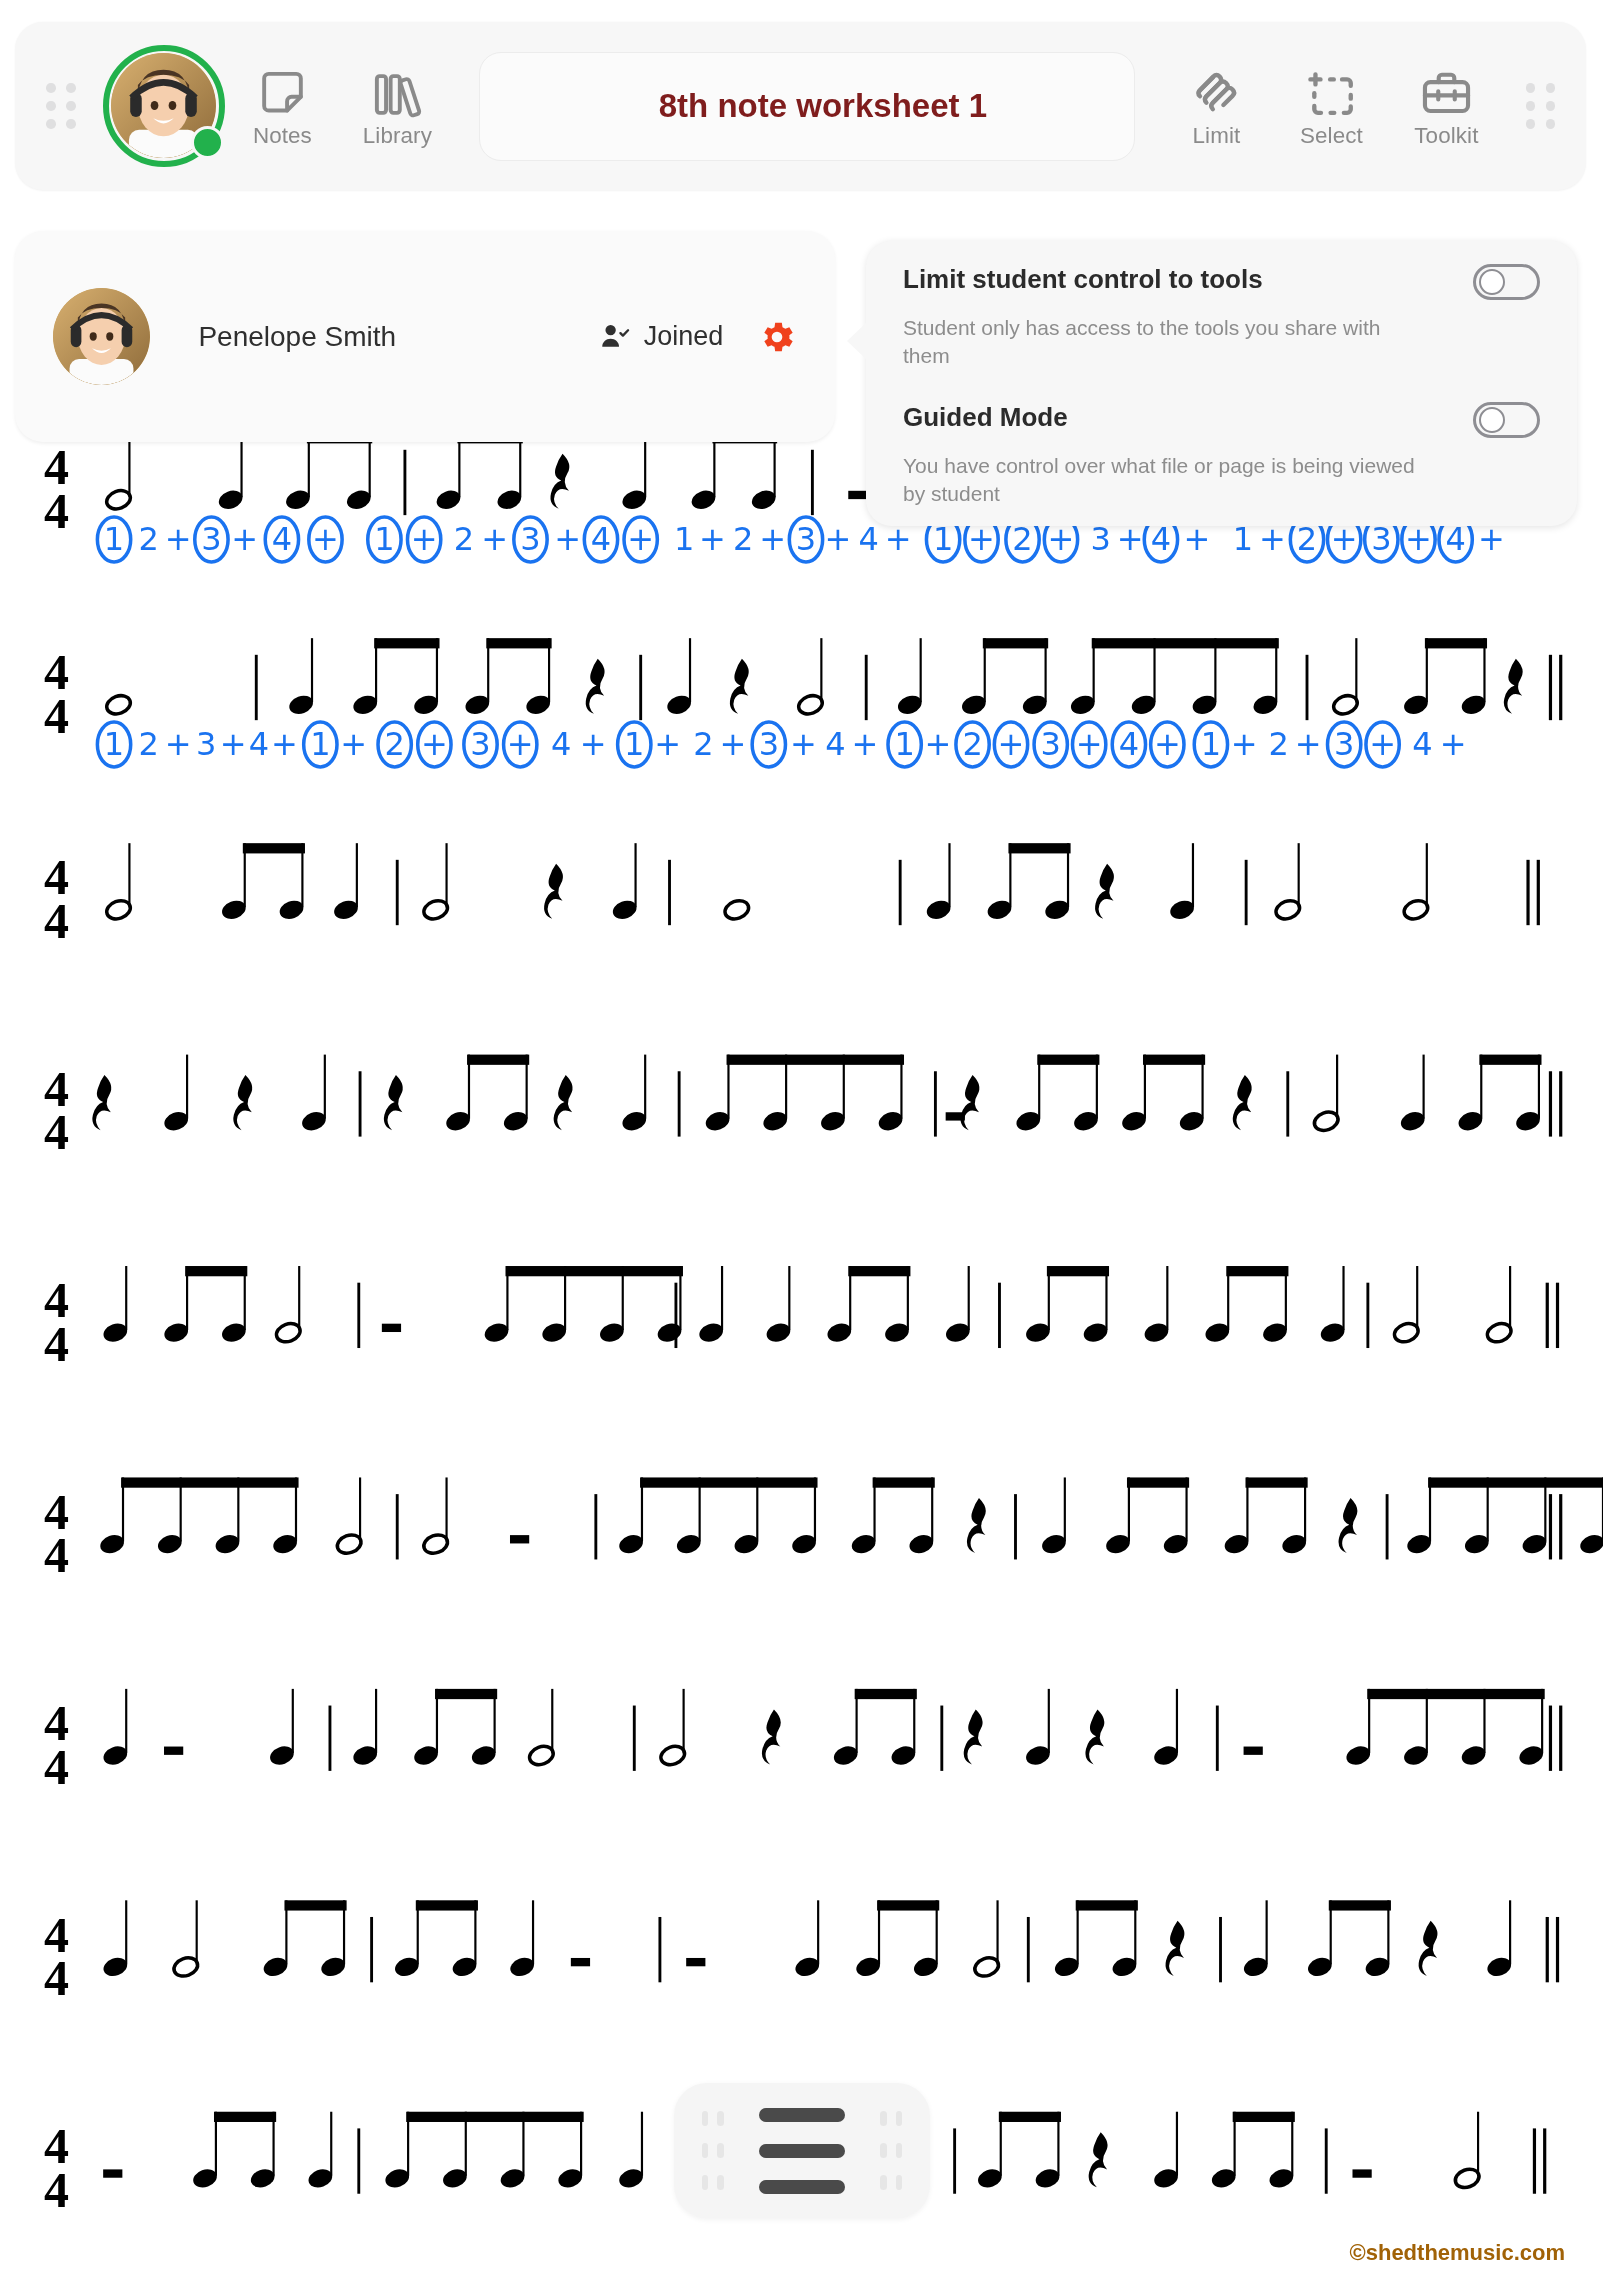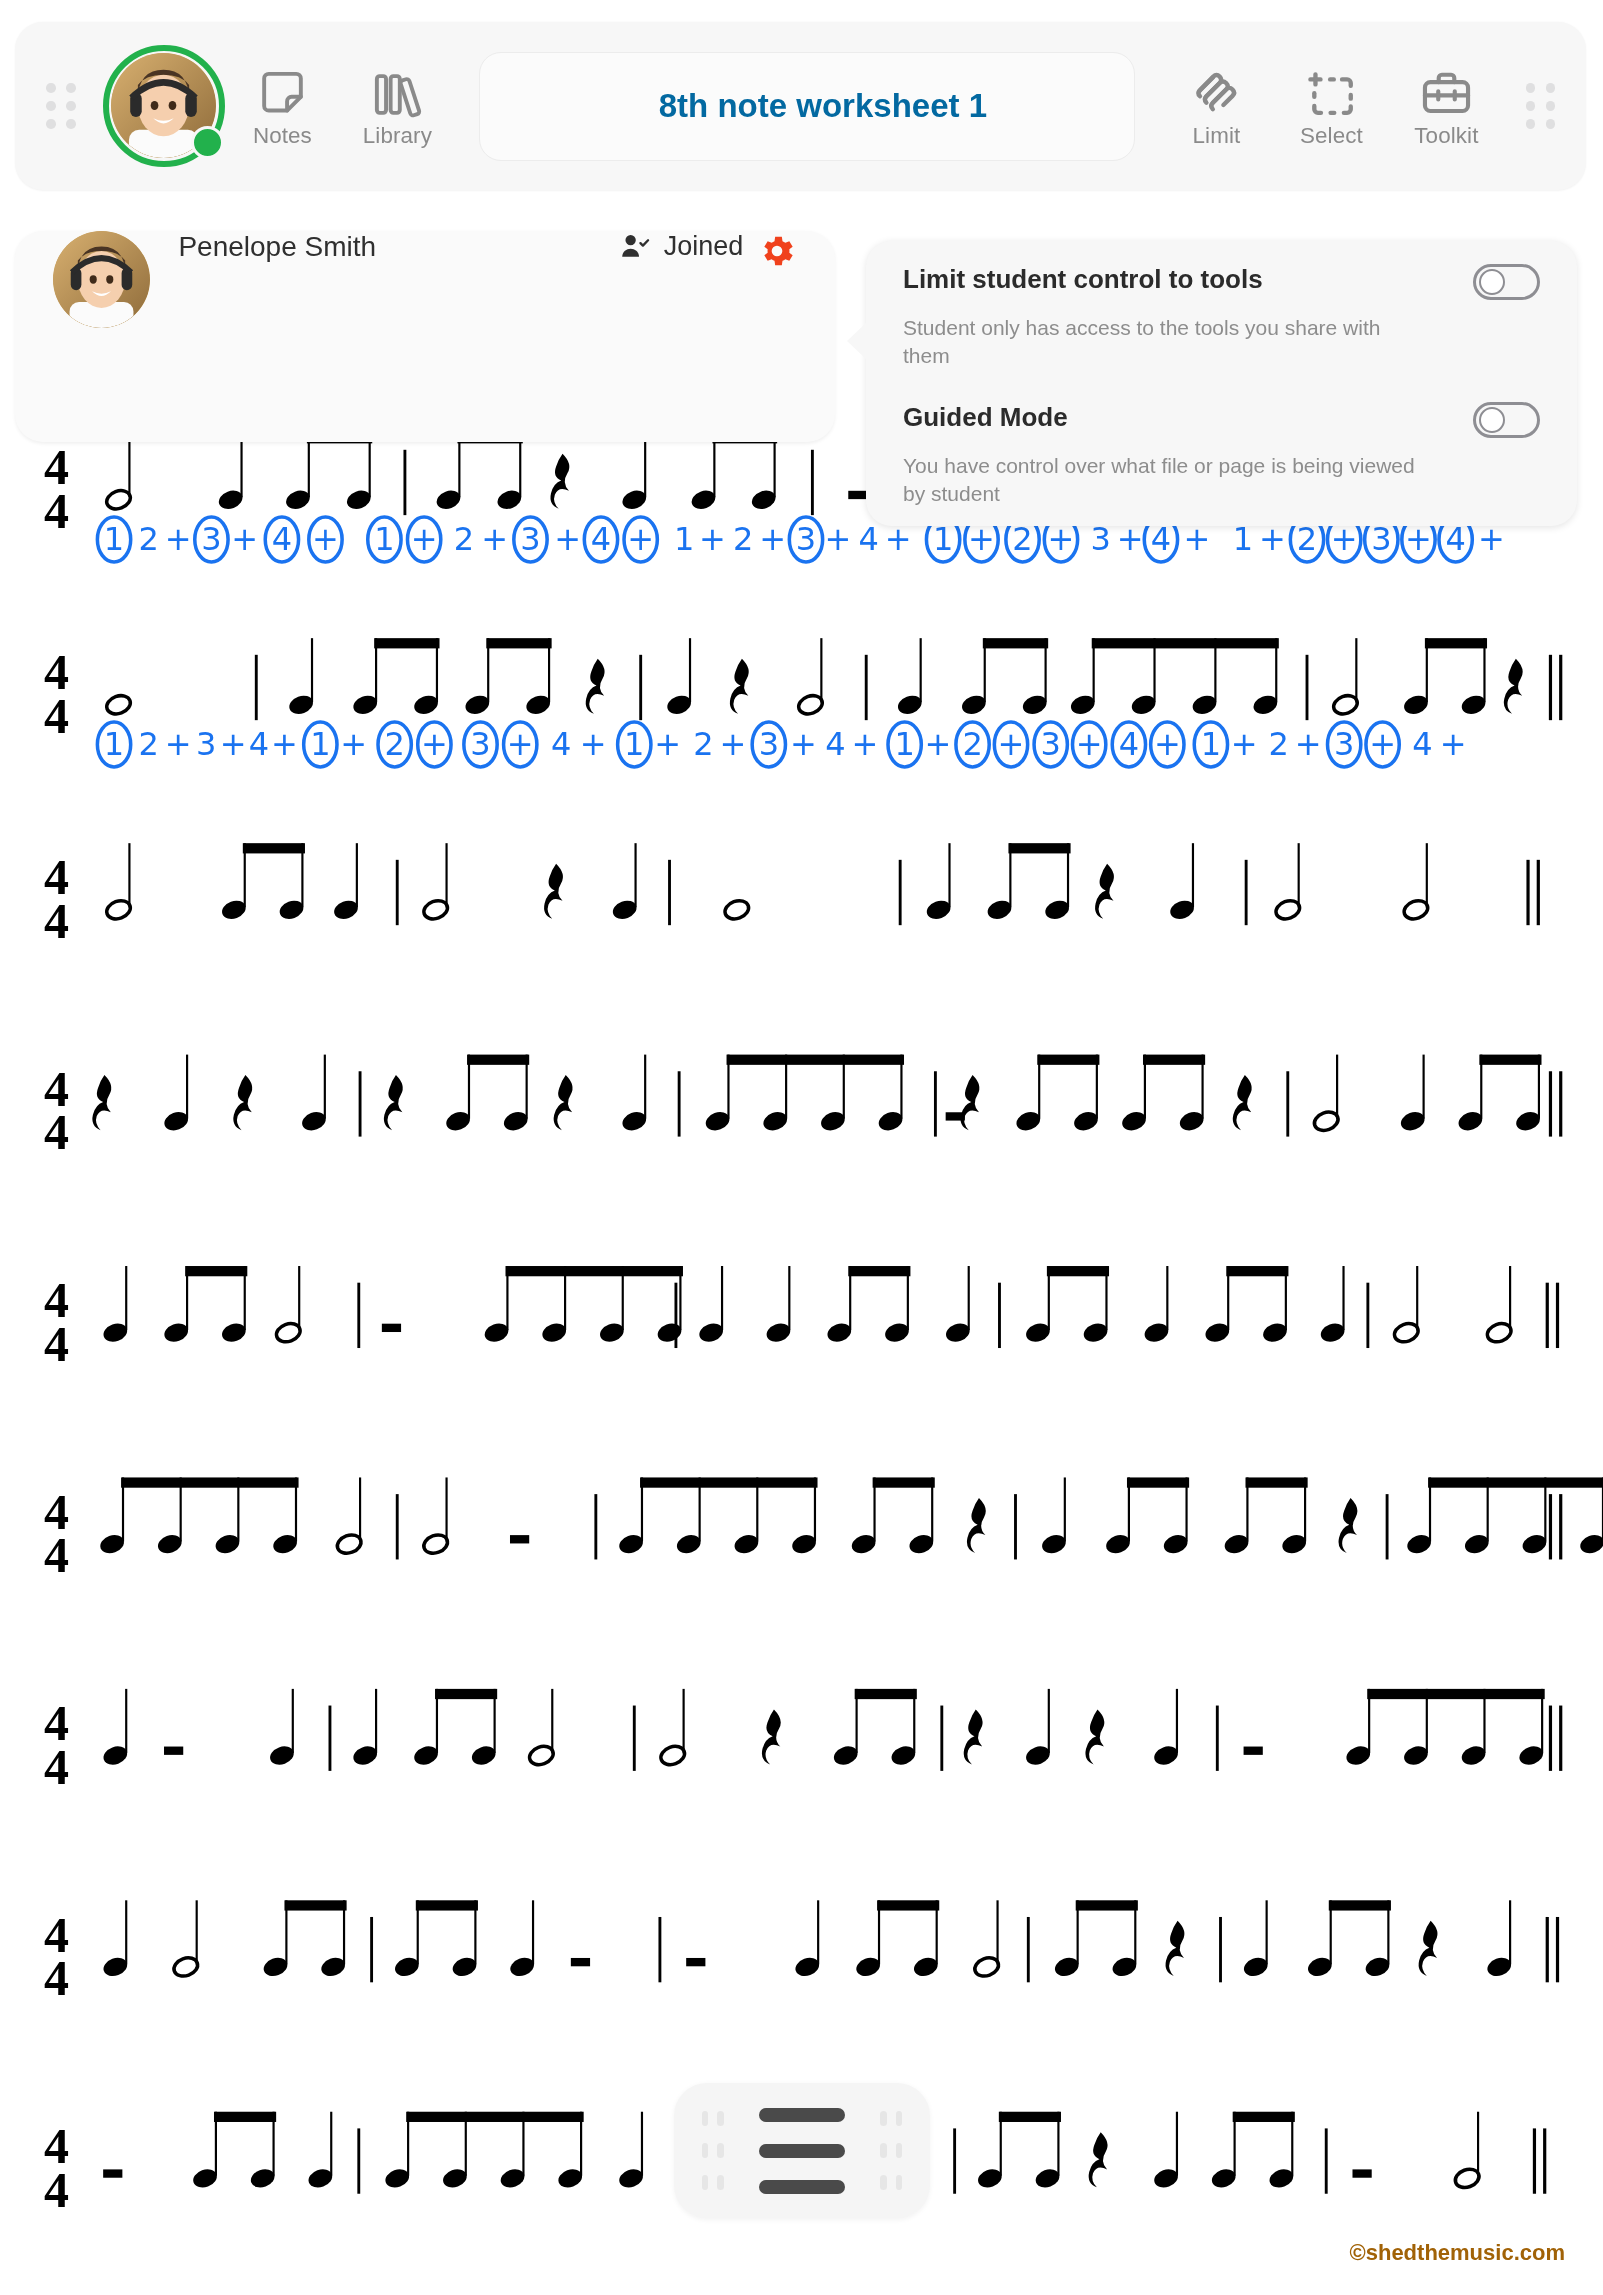--- a/index.html
+++ b/index.html
@@ -34,29 +34,30 @@
 
   .tb-item { width:115px; display:flex; flex-direction:column; align-items:center; gap:1px; flex:none; }
   .tb-item .lbl { font-size:22.4px; color:#8a8a8a; letter-spacing:0.1px; }
   .tb-icon { height:59px; display:flex; align-items:flex-end; justify-content:center; }
 
   .title-box {
     margin-left:24px; margin-right:24px; flex:1 1 auto; height:109px;
     background:#fbfbfb; border:1.9px solid #ececec; border-radius:22px;
     display:flex; align-items:center; justify-content:center;
   }
-  .title-text { font-size:33px; font-weight:bold; color:#0369a1;margin-left:32px; }
+  .title-text { font-size:33px; font-weight:bold; color:#7f1d1d;margin-left:32px; }
 
   
   .student-card {
     position:absolute; left:15.4px; top:231px; width:820px; height:211px;
     background:#fafafa; border-radius:28px;
     box-shadow:0 1.3px 3.8px rgba(0,0,0,0.06);
-    display:flex; align-items:flex-start; padding:0 38px;
+    display:flex; align-items:center; padding:0 38px;
     z-index: 5;
+    gap: 20px;
   }
   .student-av { width:97px; height:97px; border-radius:50%; overflow:hidden; background:#c9a25e; flex:none; }
   .student-name { font-size:28px; color:#2f2f2f; margin-left:28px; flex:1 1 auto; }
   .joined-group { display:flex; align-items:center; gap:14px; margin-right:14px; }
   .joined-lbl { font-size:27px; color:#2f2f2f; }
 
   
   .settings-pop {
     position:absolute; left:866px; top:241px; width:711px; height:285px;
     background:#f7f7f7; border-radius:26px; z-index:6;

